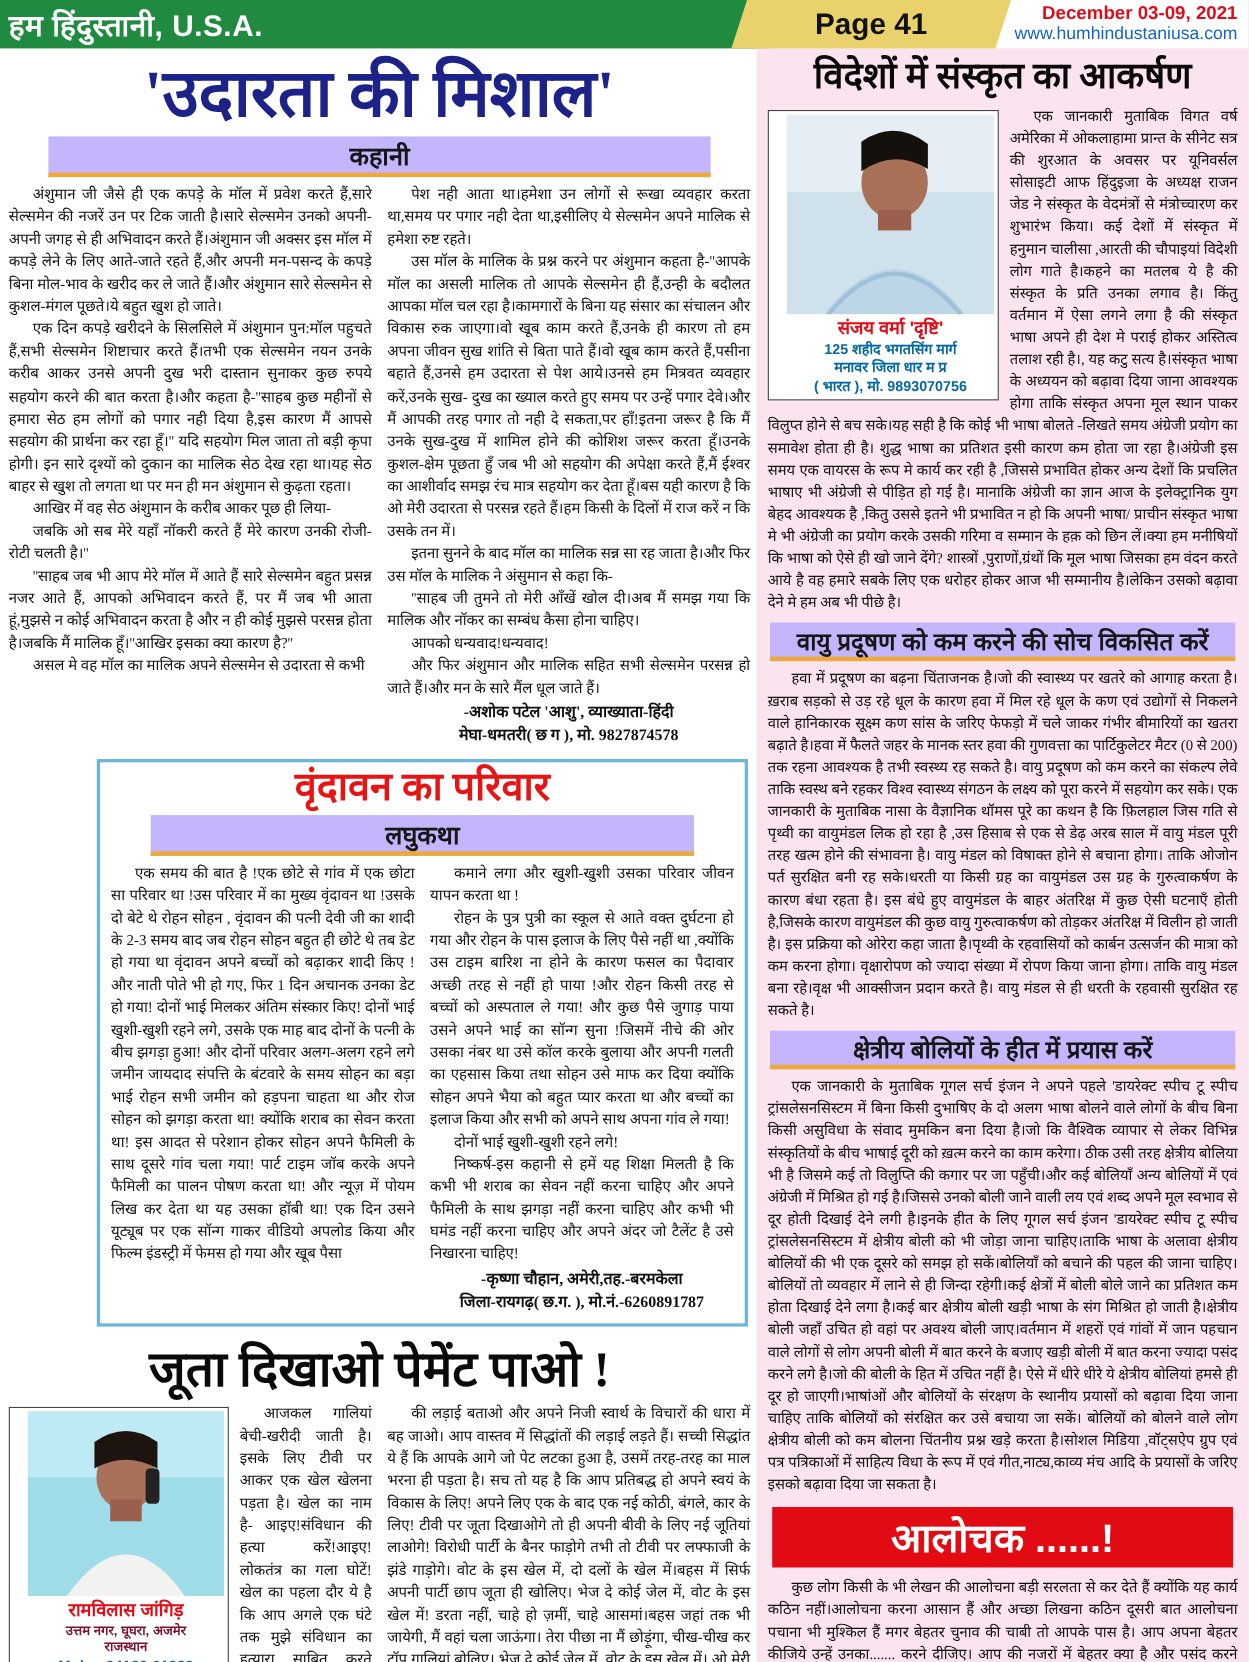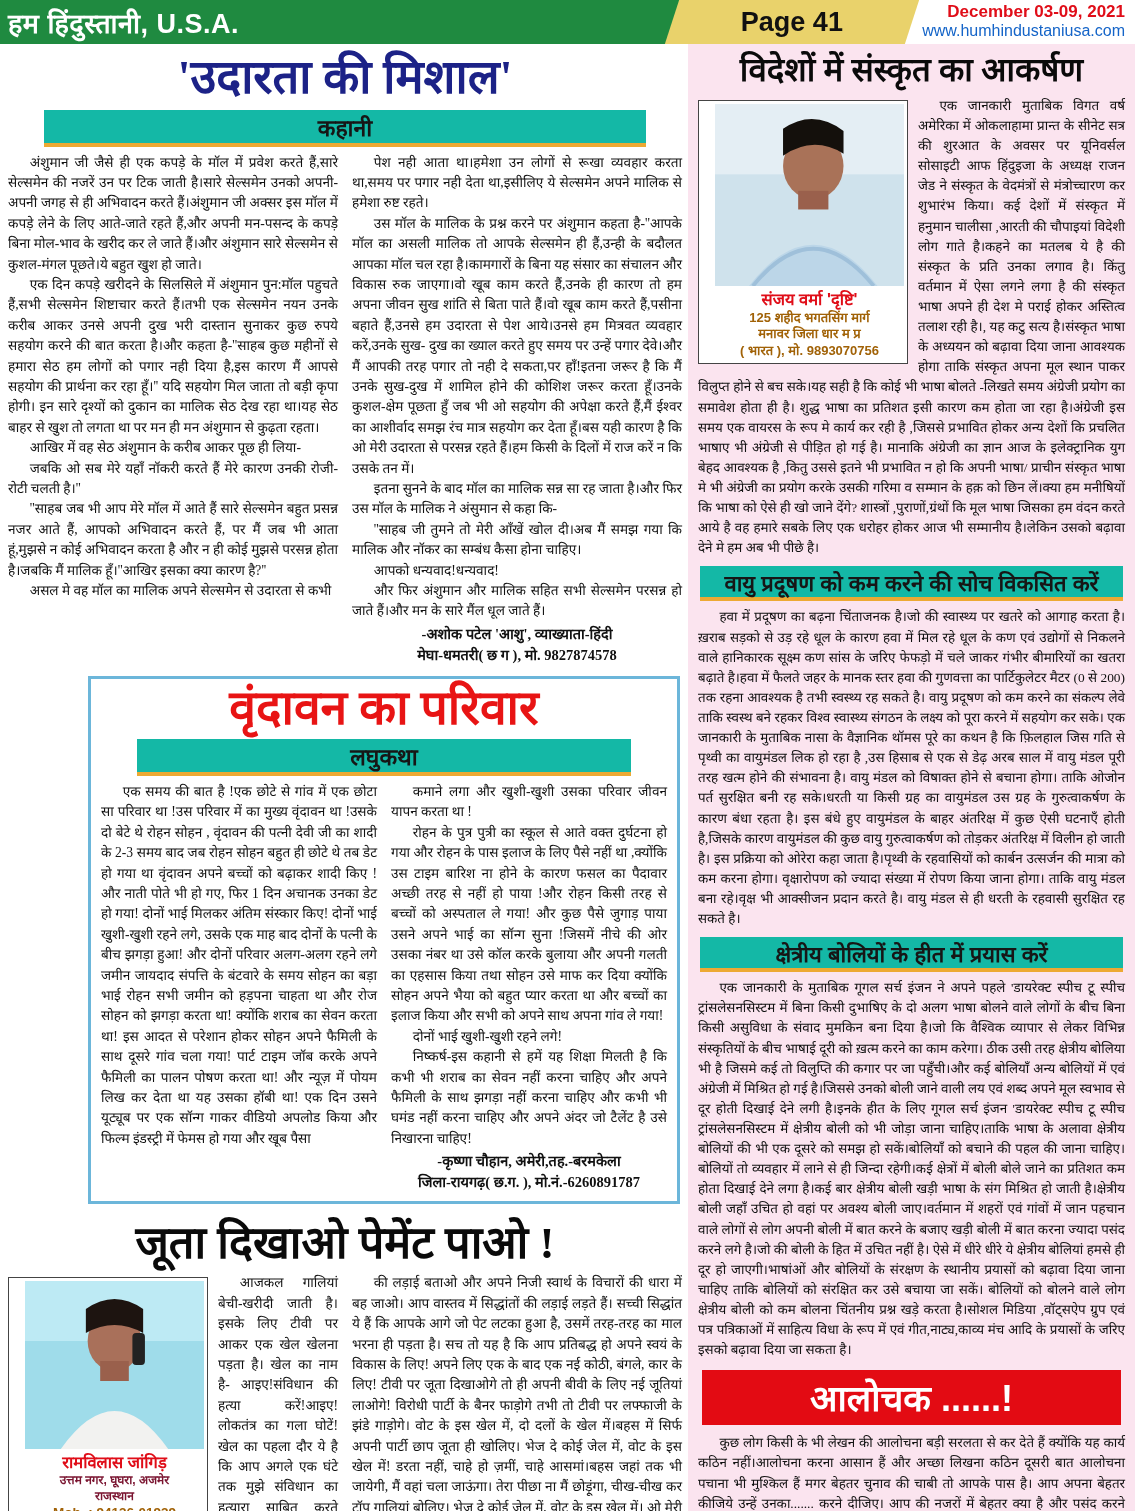--- a/index.html
+++ b/index.html
@@ -16,43 +16,43 @@
   .mast-yellow { background:#e9d26b; flex:0 0 240px; transform:skewX(-18deg); margin-left:-28px; display:flex; align-items:center; justify-content:center; }
   .mast-yellow .pg { transform:skewX(18deg); font-weight:bold; font-size:27px; color:#111; font-family:"Liberation Sans","DejaVu Sans",sans-serif; }
   .mast-right { flex:1; background:#fff; text-align:right; padding:2px 10px 0 0; line-height:1.15; font-family:"Liberation Sans","DejaVu Sans",sans-serif; }
   .mast-date { color:#e00d18; font-weight:bold; font-size:17px; }
   .mast-url  { color:#1464c8; font-weight:normal; font-size:16px; }
   
   .content { display:flex; width:100%; height:1467px; }
   .left-region { flex:0 0 688px; padding:2px 6px 0 8px; }
   .right-region { flex:1; background:#fbe4ef; padding:4px 10px 6px 10px; }
   
-  .section-bar { background:#14b8a6; border-bottom:4px solid #eda933; text-align:center;
+  .section-bar { background:#c4b5fd; border-bottom:4px solid #eda933; text-align:center;
     font-weight:bold; font-size:23px; color:#161616; margin:4px 36px 6px 36px; padding:1px 0 0 0;
     font-family:"Liberation Sans","DejaVu Sans",sans-serif; }
   .body-text { font-size:13.6px; line-height:1.5; text-align:justify; color:#111; }
   .body-text p { text-indent:1.6em; }
   .byline { font-weight:bold; font-size:14.5px; text-align:center; line-height:1.45; margin-top:2px; }
   .cols { display:flex; gap:14px; }
   .col { flex:1 1 0; min-width:0; }
   
-  .headline-udarta { text-align:center; color:#1c2287; font-weight:bold; font-size:47px; line-height:1.1; padding:6px 0 2px 0; }
+  .headline-udarta { text-align:center; color:#1c2287; font-weight:bold; font-size:60px; line-height:1.1; padding:6px 0 2px 0; }
   
   .vrindavan-box { border:3px solid #6cb6da; margin:10px 2px 8px 80px; padding:2px 10px 8px 10px; background:#fff; }
-  .headline-vrindavan { text-align:center; color:#e81414; font-weight:bold; font-size:48px; line-height:1.05; padding:2px 0; }
+  .headline-vrindavan { text-align:center; color:#e81414; font-weight:bold; font-size:36px; line-height:1.05; padding:2px 0; }
   
   .headline-joota { text-align:center; color:#0a0a0a; font-weight:bold; font-size:45px; line-height:1.05; padding:8px 0 6px 0; }
   
   .photo-box { border:1px solid #444; background:#fff; padding:3px; text-align:center;
     font-family:"Liberation Sans","DejaVu Sans",sans-serif; }
   .photo-float-left { float:left; margin:4px 10px 4px 0;padding-left:16px; }
   .photo-area { width:100%; position:relative; overflow:hidden; }
   .photo-area svg { display:block; width:100%; height:100%; }
   .cap-name { color:#e00d18; font-weight:bold; font-size:16.5px; line-height:1.25; margin-top:3px; }
-  .cap-line { font-weight:bold; font-size:13px; line-height:1.3; color:#a16207; }
+  .cap-line { font-weight:bold; font-size:13px; line-height:1.3; color:#0369a1; }
   .cap-line.maroon { color:#7a1430; font-size:12px; }
   .cap-line.mob { font-size:13.5px; }
   
   .headline-sanskrit { text-align:center; color:#0a0a0a; font-weight:bold; font-size:33px; line-height:1.15; padding:4px 0 6px 0; }
   .right-region .section-bar { margin:8px 2px 6px 2px; font-size:22px; }
   .alochak-banner { background:#e30b13; color:#ffffff; text-align:center; font-weight:bold; font-size:36px;
     margin:10px 4px 8px 4px; padding:3px 0; font-family:"Liberation Sans","DejaVu Sans",sans-serif; }
   .right-region .body-text { font-size:13.4px; }
 </style>
 </head>

